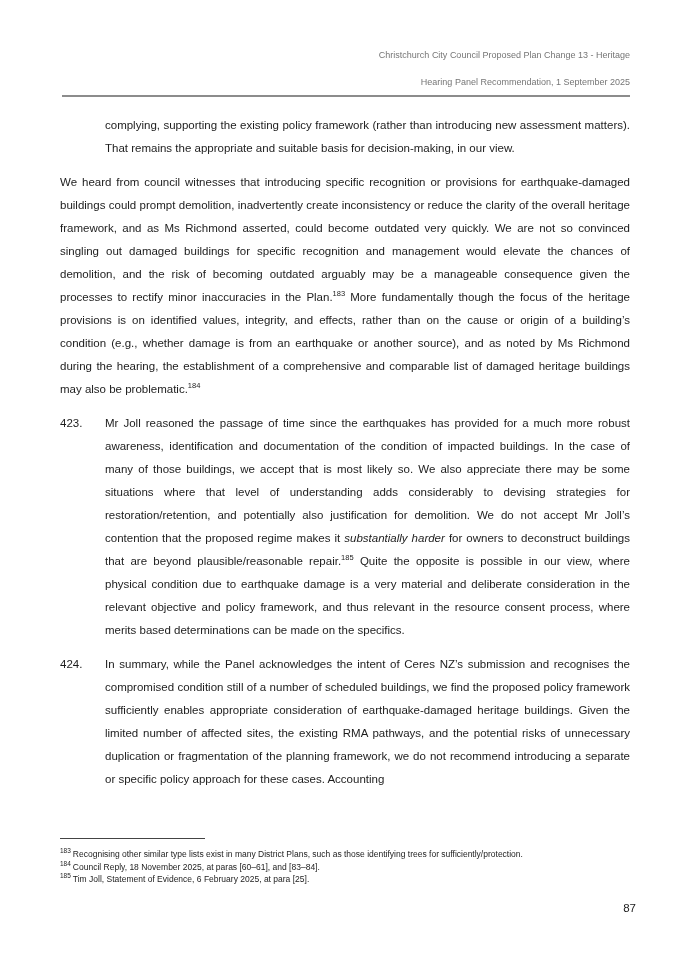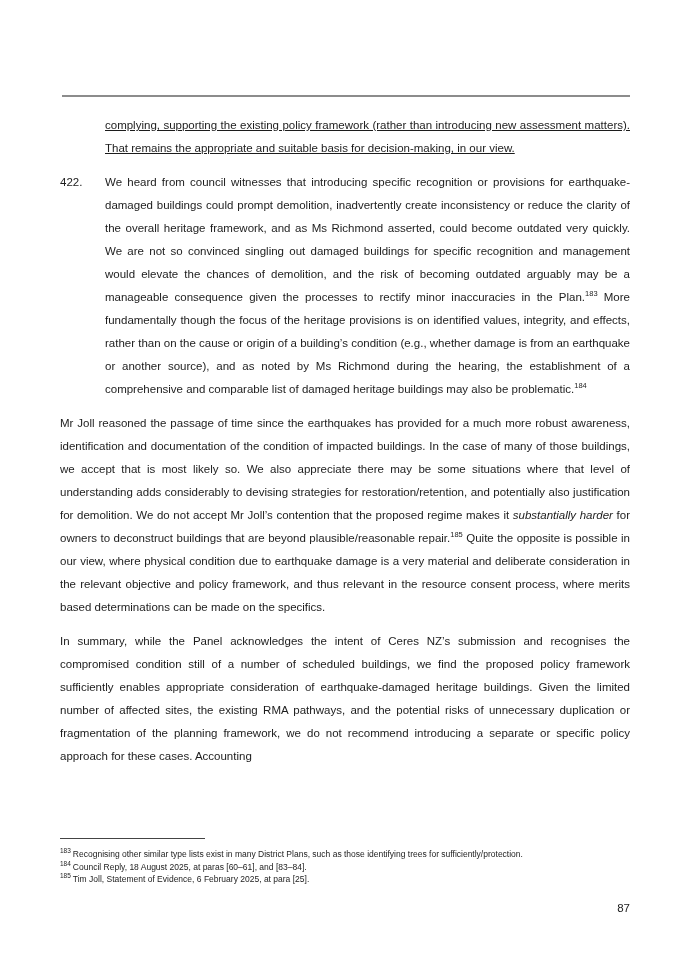--- a/index.html
+++ b/index.html
@@ -40,21 +40,20 @@
     top: 114px;
     left: 60px;
     right: 45px;
     font-size: 11.5px;
     line-height: 23px;
   }
   .intro {
     margin-left: 45px;
     text-align: justify;
     margin-bottom: 11px;
-    text-decoration: underline;
   }
   .para {
     display: flex;
     margin-top: 11px;
     margin-bottom: 11px;
   }
   .pnum {
     width: 45px;
     flex: 0 0 45px;
   }
@@ -86,60 +85,65 @@
     color: #1c1c1c;
   }
   .footnote sup {
     font-size: 6.5px;
     line-height: 0;
     vertical-align: super;
     margin-right: 2px;
   }
   .page-number {
     position: absolute;
-    right: 45px;
+    right: 39px;
     top: 902px;
     font-size: 11.5px;
     text-align: left;
   }
 </style>
 </head>
 <body>
 
 <div class="page">
 
+  <div class="doc-header">
+    <span class="hline1">Christchurch City Council Proposed Plan Change 13 - Heritage</span>
+    <span class="hline2">Hearing Panel Recommendation, 1 September 2025</span>
+  </div>
 
   <div class="header-rule"></div>
 
   <div class="body-text">
 
     <div class="intro"><span>complying, supporting the existing policy framework (rather than introducing new assessment matters). That remains the appropriate and suitable basis for decision-making, in our view.</span></div>
 
     <div class="para">
-      <div class="pnum">422.</div>
       <div class="ptext"><span>We heard from council witnesses that introducing specific recognition or provisions for earthquake-damaged buildings could prompt demolition, inadvertently create inconsistency or reduce the clarity of the overall heritage framework, and as Ms Richmond asserted, could become outdated very quickly. We are not so convinced singling out damaged buildings for specific recognition and management would elevate the chances of demolition, and the risk of becoming outdated arguably may be a manageable consequence given the processes to rectify minor inaccuracies in the Plan.</span><sup class="fn-ref">183</sup><span>  More fundamentally though the focus of the heritage provisions is on identified values, integrity, and effects, rather than on the cause or origin of a building’s condition (e.g., whether damage is from an earthquake or another source), and as noted by Ms Richmond during the hearing, the establishment of a comprehensive and comparable list of damaged heritage buildings may also be problematic.</span><sup class="fn-ref">184</sup></div>
     </div>
 
     <div class="para">
+      <div class="pnum">423.</div>
       <div class="ptext"><span>Mr Joll reasoned the passage of time since the earthquakes has provided for a much more robust awareness, identification and documentation of the condition of impacted buildings.  In the case of many of those buildings, we accept that is most likely so.  We also appreciate there may be some situations where that level of understanding adds considerably to devising strategies for restoration/retention, and potentially also justification for demolition.  We do not accept Mr Joll’s contention that the proposed regime makes it </span><em>substantially harder</em><span> for owners to deconstruct buildings that are beyond plausible/reasonable repair.</span><sup class="fn-ref">185</sup><span>  Quite the opposite is possible in our view, where physical condition due to earthquake damage is a very material and deliberate consideration in the relevant objective and policy framework, and thus relevant in the resource consent process, where merits based determinations can be made on the specifics.</span></div>
     </div>
 
     <div class="para">
+      <div class="pnum">424.</div>
       <div class="ptext"><span>In summary, while the Panel acknowledges the intent of Ceres NZ’s submission and recognises the compromised condition still of a number of scheduled buildings, we find the proposed policy framework sufficiently enables appropriate consideration of earthquake-damaged heritage buildings. Given the limited number of affected sites, the existing RMA pathways, and the potential risks of unnecessary duplication or fragmentation of the planning framework, we do not recommend introducing a separate or specific policy approach for these cases.  Accounting</span></div>
     </div>
 
   </div>
 
   <div class="footnote-block">
     <div class="footnote-rule"></div>
     <div class="footnote">
       <sup>183</sup><span>Recognising other similar type lists exist in many District Plans, such as those identifying trees for sufficiently/protection.</span>
     </div>
     <div class="footnote">
-      <sup>184</sup><span>Council Reply, 18 August 2025, at paras [60–61], and [83–84].</span>
+      <sup>184</sup><span>Council Reply, 18 November 2025, at paras [60–61], and [83–84].</span>
     </div>
     <div class="footnote">
       <sup>185</sup><span>Tim Joll, Statement of Evidence, 6 February 2025, at para [25].</span>
     </div>
   </div>
 
   <div class="page-number">87</div>
 
 </div>
 

